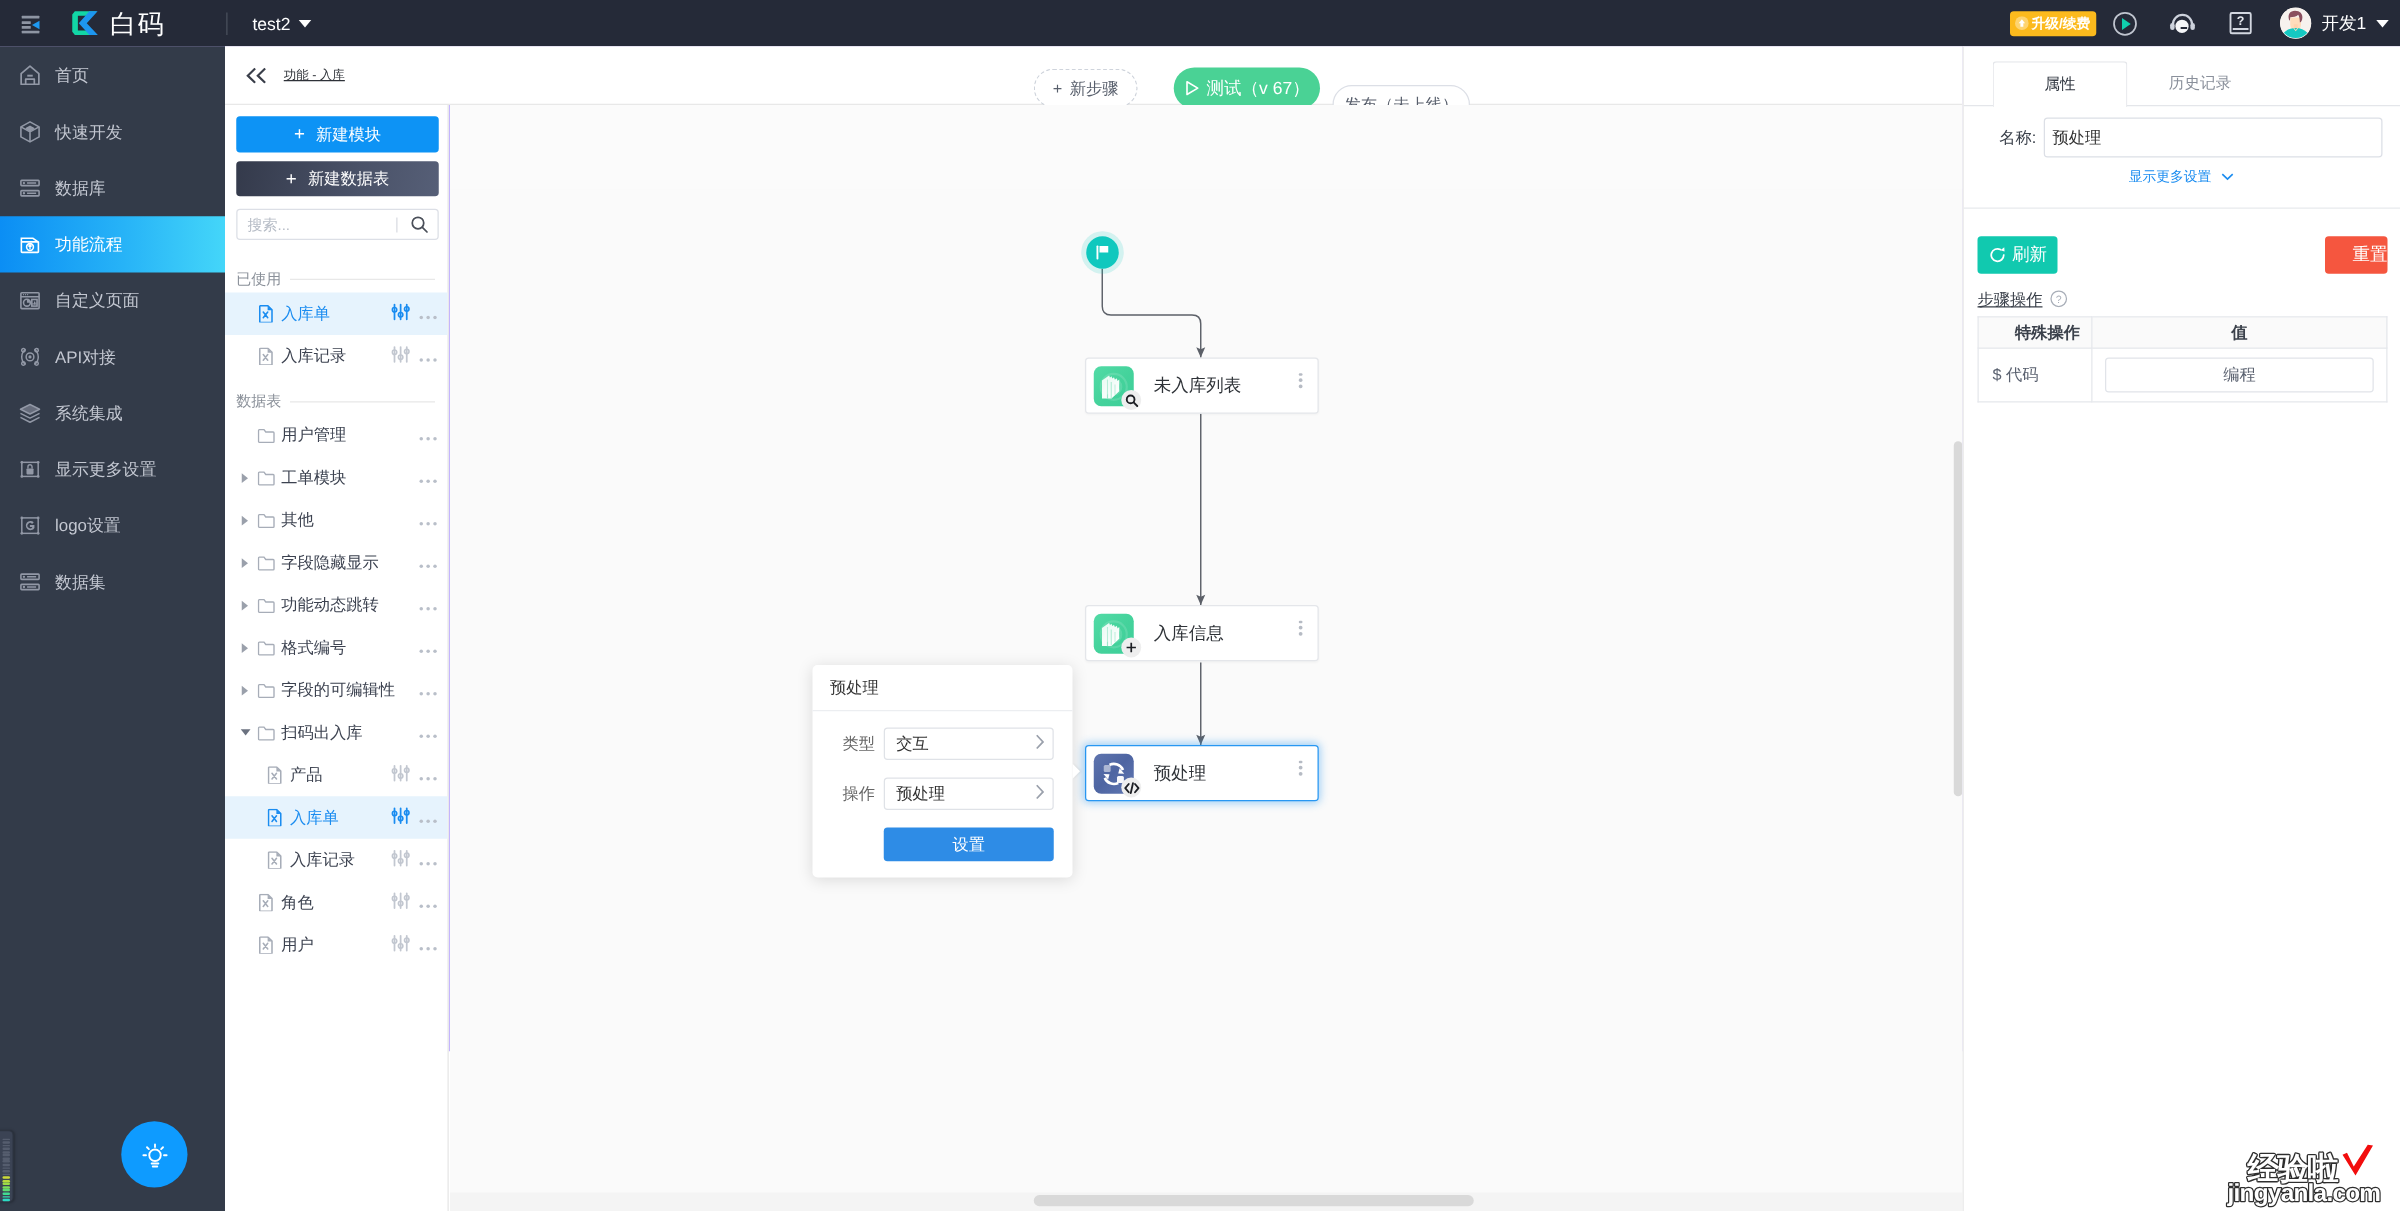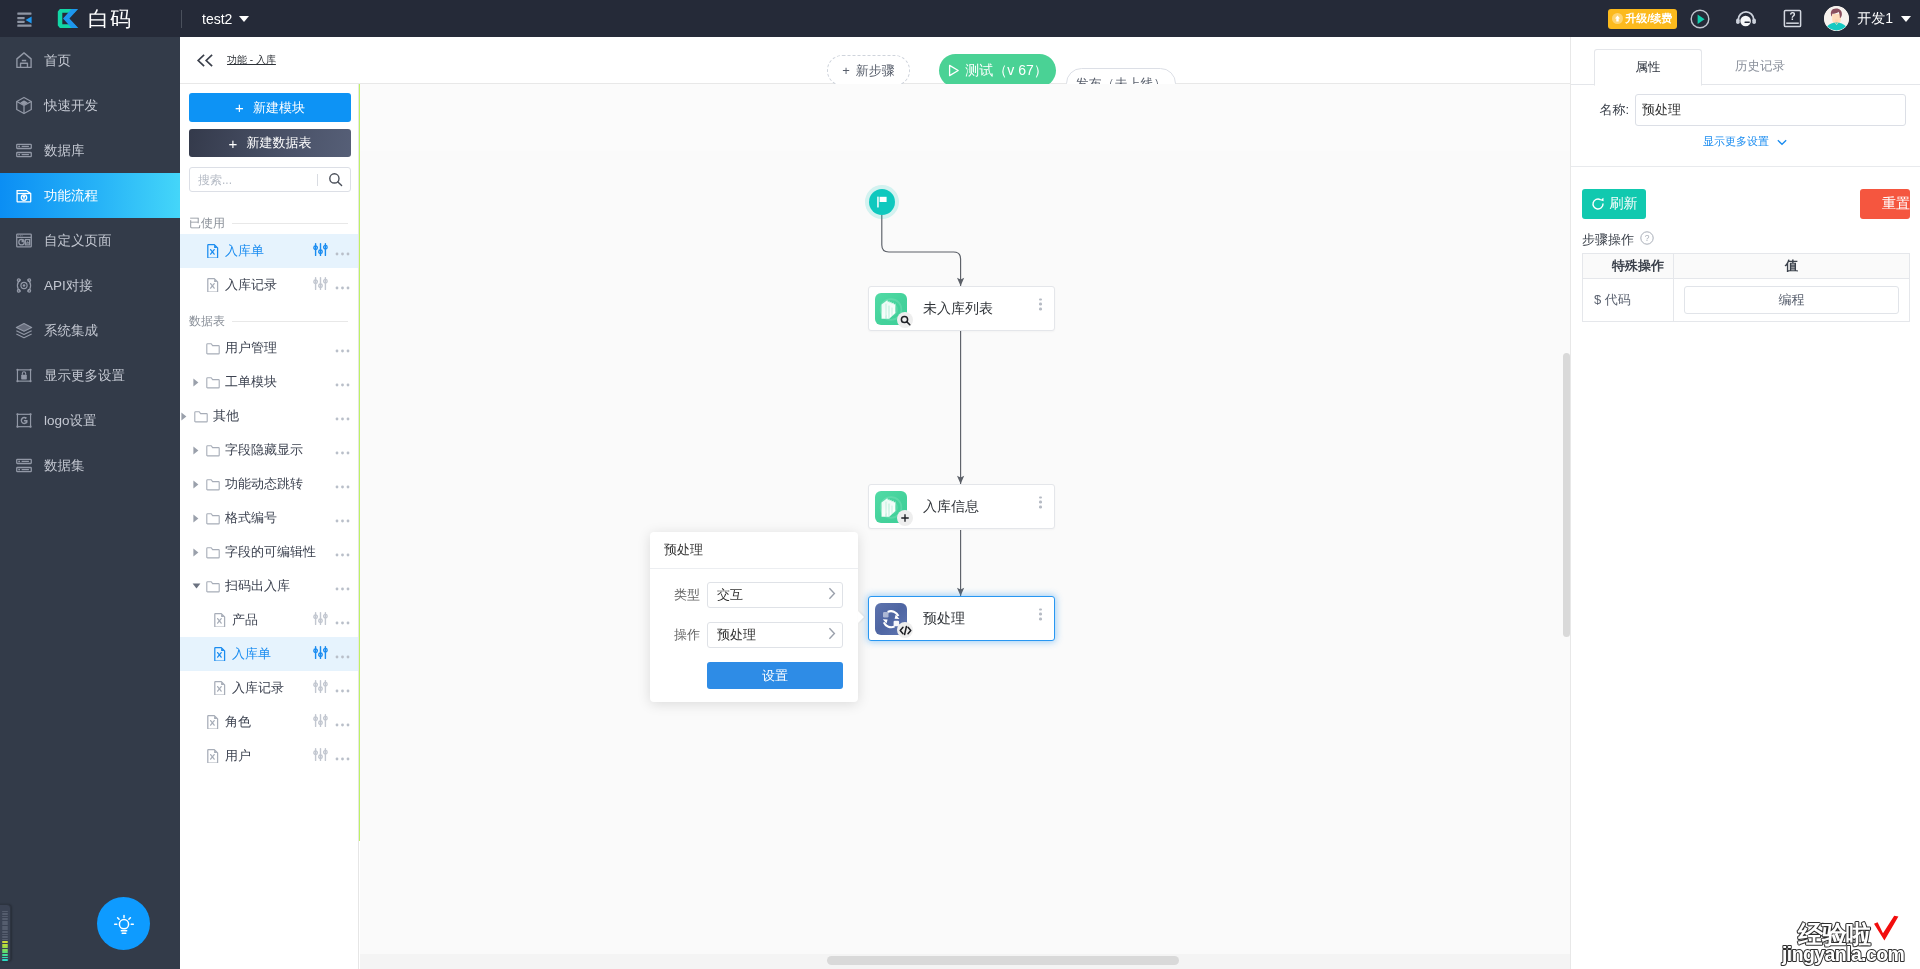--- a/index.html
+++ b/index.html
@@ -1,18 +1,18 @@
 <!DOCTYPE html>
 <html><head>
 <meta charset="utf-8">
 <style>
 *{margin:0;padding:0;box-sizing:border-box;}
 html,body{width:1920px;height:969px;overflow:hidden;}
 body{font-family:"Liberation Sans",sans-serif;font-size:13px;color:#333;background:#fff;}
-.app{position:relative;width:1920px;height:841px;background:#bef264;}
+.app{position:relative;width:1920px;height:841px;background:#c4b5fd;}
 
 
 .topbar{position:absolute;left:0;top:0;width:1920px;height:37px;background:#252a38;display:flex;align-items:center;}
 .tb-menu{width:49px;height:37px;display:flex;align-items:center;justify-content:center;cursor:pointer;}
 .tb-logo{display:flex;align-items:center;gap:7px;margin-left:4px;}
 .tb-logo-text{color:#fff;font-size:21px;letter-spacing:1px;font-weight:400;}
 .tb-divider{width:1px;height:18px;background:#4a505c;margin:0 20px 0 49px;}
 .tb-proj{display:flex;align-items:center;gap:7px;color:#fff;font-size:14px;cursor:pointer;}
 .caret{width:0;height:0;border-left:5px solid transparent;border-right:5px solid transparent;border-top:6px solid #fff;}
 .tb-right{margin-left:auto;display:flex;align-items:center;height:37px;padding-right:9px;}
@@ -107,21 +107,21 @@
 .rp-tab.on{color:#303640;background:#fff;border:1px solid #e4e6ea;border-bottom:1px solid #fff;border-radius:3px 3px 0 0;margin-bottom:-1px;}
 .rp-tab:last-child{margin-left:4px;}
 .rp-namerow{position:absolute;left:0;top:57px;width:350px;display:flex;align-items:center;}
 .rp-namelb{width:58px;text-align:right;font-size:13px;color:#3b414b;flex:0 0 58px;margin-left:0;}
 .rp-input{width:271px;height:32px;margin-left:6px;border:1px solid #dcdfe6;border-radius:3px;padding:0 6px;font-size:13px;color:#303030;display:flex;align-items:center;box-sizing:border-box;}
 .rp-more{position:absolute;left:132px;top:97px;font-size:11px;color:#1a8cf0;display:flex;align-items:center;gap:8px;cursor:pointer;white-space:nowrap;}
 .rp-sep{position:absolute;left:0;top:129px;width:350px;height:1px;background:#e8eaed;}
 .rp-actions{position:absolute;left:11px;top:152px;width:328px;height:30px;}
 .btn-refresh{position:absolute;left:0;top:0;width:64px;height:30px;background:#11c9af;color:#fff;border-radius:3px;font-size:14px;display:flex;align-items:center;justify-content:center;gap:5px;cursor:pointer;}
 .btn-reset{position:absolute;right:0;top:0;width:50px;height:30px;background:#f5563f;color:#fff;border-radius:3px;font-size:14px;display:flex;align-items:center;justify-content:flex-end;cursor:pointer;}
-.rp-stepops{position:absolute;left:11px;top:194px;display:flex;align-items:flex-start;gap:6px;font-size:13px;color:#3b414b;}
+.rp-stepops{position:absolute;left:11px;top:194px;display:flex;align-items:flex-end;gap:6px;font-size:13px;color:#3b414b;text-decoration:underline;}
 .rp-table{position:absolute;left:11px;top:216px;border:1px solid #e5e7eb;border-collapse:collapse;width:328px;table-layout:fixed;}
 .rp-table th{height:25px;background:#fafafa;border:1px solid #e5e7eb;font-size:13px;color:#3b414b;font-weight:bold;}
 .rp-table th:first-child{width:91px;text-align:left;padding-left:29px;}
 .rp-table td{height:43px;border:1px solid #e5e7eb;font-size:13px;color:#5b6270;}
 .rp-table td:first-child{padding-left:11px;}
 .rp-cellbtn{height:28px;margin:0 10px;border:1px solid #e1e4e9;border-radius:3px;display:flex;align-items:center;justify-content:center;font-size:13px;color:#5b6270;cursor:pointer;}
 
 
 .wm{position:absolute;left:1779px;top:912px;width:140px;height:57px;pointer-events:none;}
 .wm svg{position:absolute;left:0;top:0;}
@@ -537,21 +537,21 @@
           </span>
           <span class="rlb">工单模块</span>
           <span class="tools">
             <span class="tools-dots"><svg width="15" height="4" viewBox="0 0 15 4">
                 <circle cx="2" cy="2" r="1.4" fill="#b9bfc9"></circle>
                 <circle cx="7.5" cy="2" r="1.4" fill="#b9bfc9"></circle>
                 <circle cx="13" cy="2" r="1.4" fill="#b9bfc9"></circle>
               </svg></span>
           </span>
         </div>
-        <div class="lp-row" style="">
+        <div class="lp-row" style="padding-left:12px">
           <span class="exp">
             <svg width="8" height="9" viewBox="0 0 8 9">
               <path d="M1.4 0.6 L6.4 4.5 L1.4 8.4 Z" fill="#9aa0ab"></path>
             </svg>
           </span>
           <span class="ric">
             <svg width="14" height="13" viewBox="0 0 14 13">
               <g fill="none" stroke="#a7adb8" stroke-width="1.1">
                 <path d="M0.8 3.2 V11.2 a0.7 0.7 0 0 0 0.7 0.7 H12.5 a0.7 0.7 0 0 0 0.7 -0.7 V4.3 a0.7 0.7 0 0 0 -0.7 -0.7 H6.6 L5.2 1.7 H1.5 a0.7 0.7 0 0 0 -0.7 0.7 Z"></path>
               </g>

